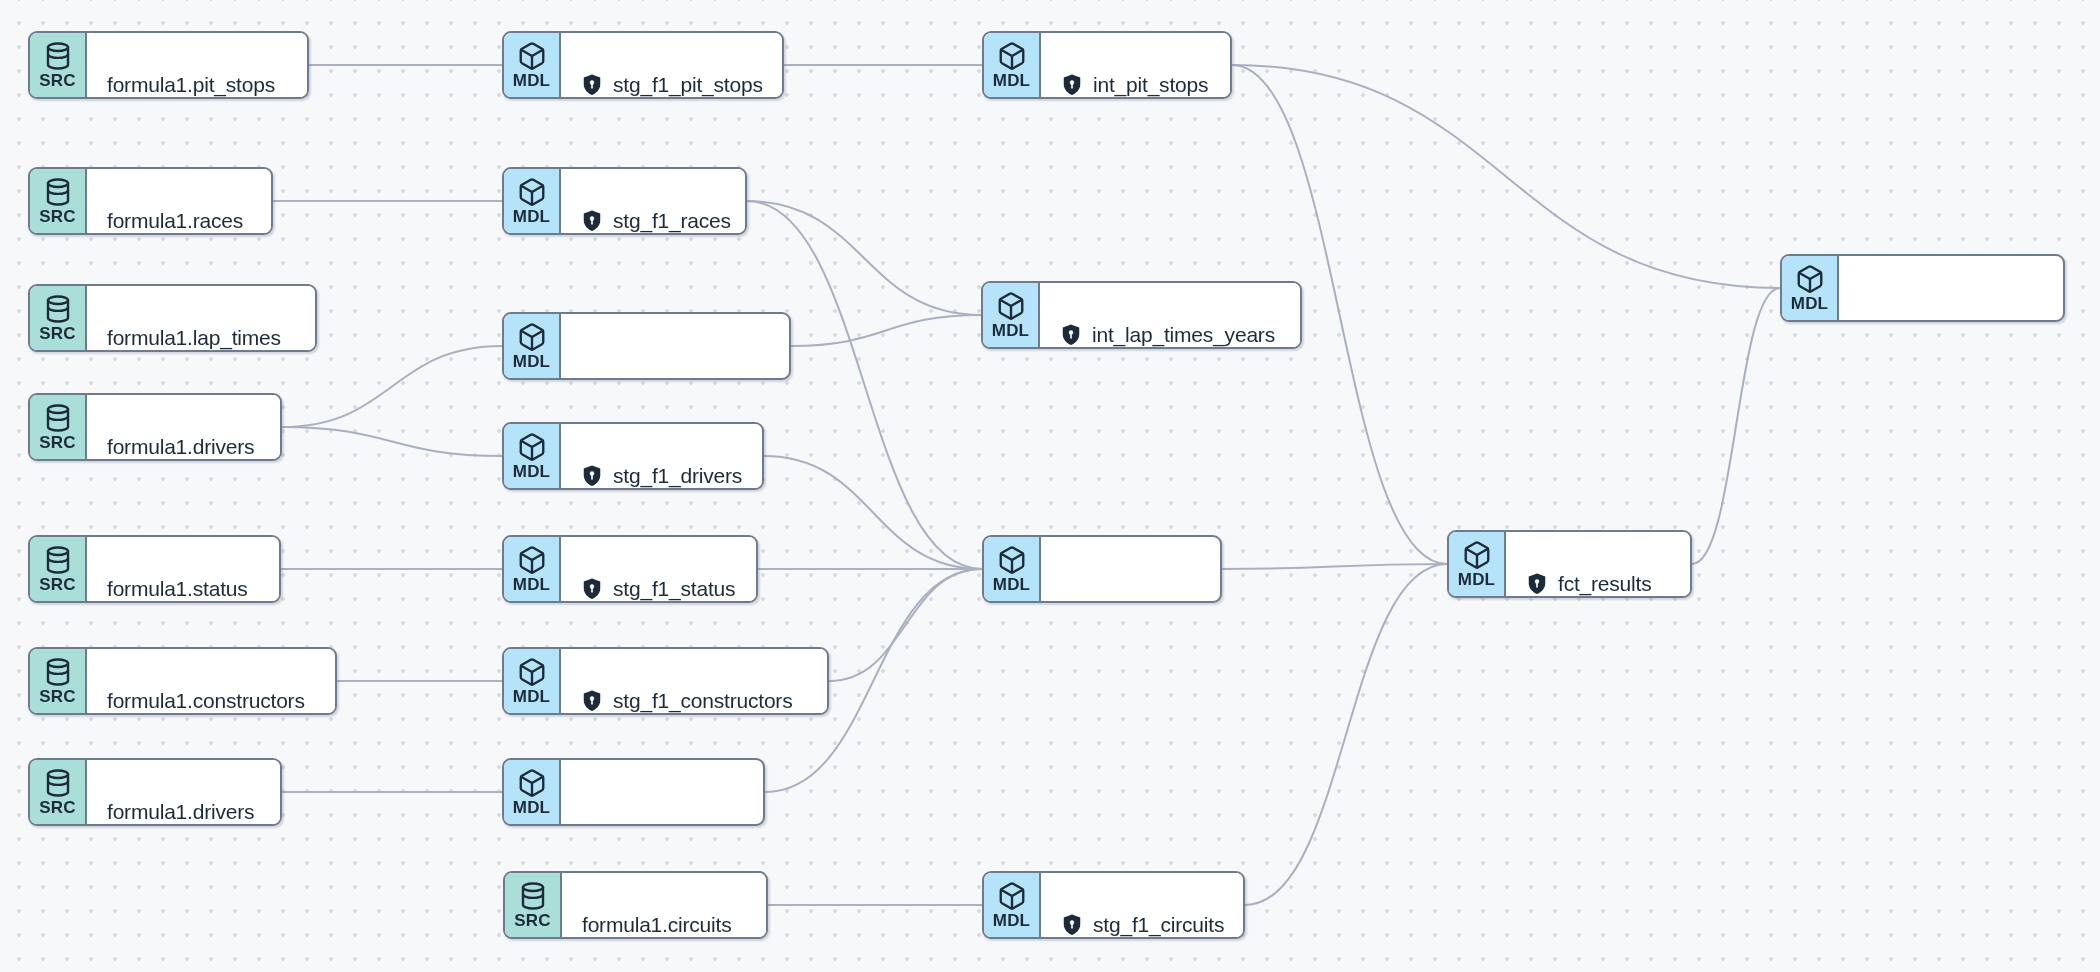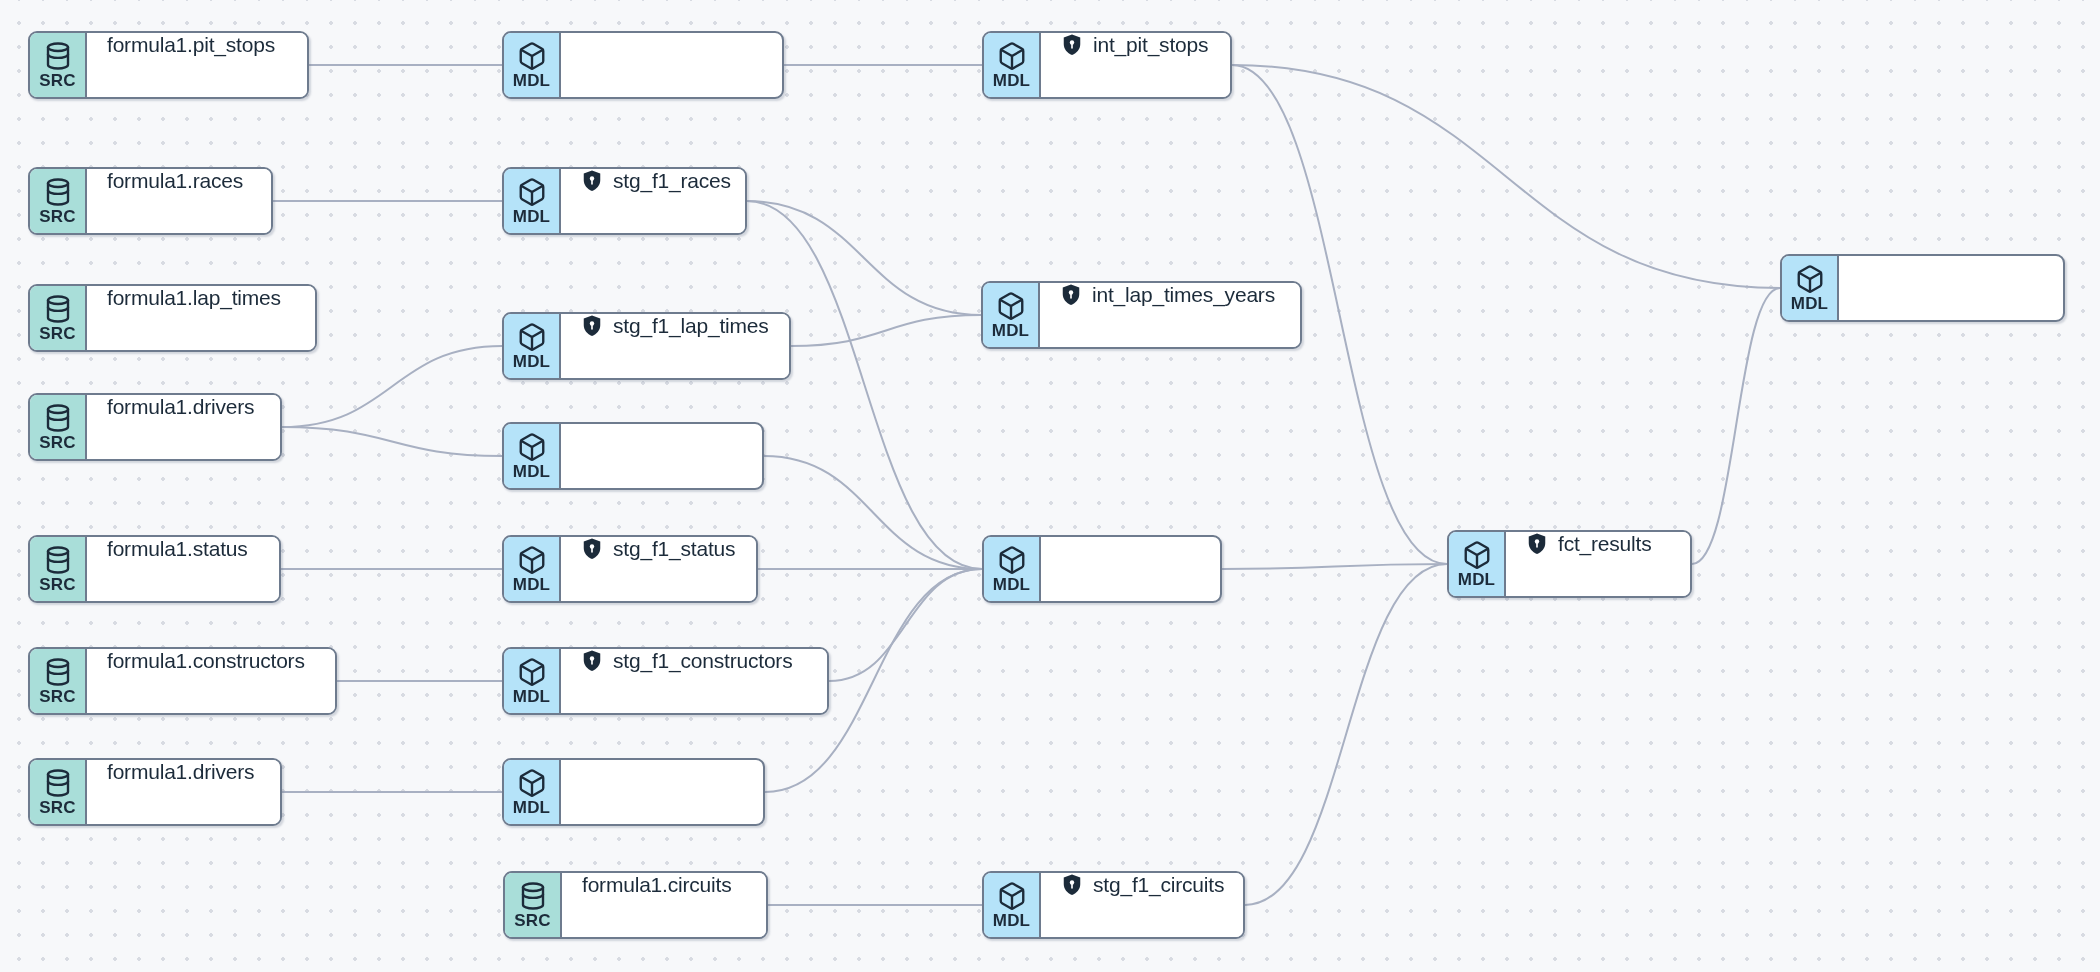--- a/index.html
+++ b/index.html
@@ -43,21 +43,21 @@
   .badge .badge-label{
     font-size:17px;
     font-weight:600;
     letter-spacing:.2px;
     color:var(--ink,#1c2b3a);
     line-height:1;
   }
   .badge svg{display:block;}
   .label-area{
     display:flex;
-    align-items:flex-start;
+    align-items:flex-end;
     gap:10px;
     padding:0 18px 0 20px;
     border-radius:0 7px 7px 0;
     background:var(--nodebg,#ffffff);
     flex:1 1 auto;
     overflow:hidden;
     white-space:nowrap;
   }
   .node-label{
     font-size:21px;
@@ -219,20 +219,30 @@
       <div class="badge model">
         <span>
           <svg width="30" height="30" viewBox="0 0 24 24" fill="none" stroke="#1c2b3a" stroke-width="1.9" stroke-linecap="round" stroke-linejoin="round">
             <path d="M21 16V8a2 2 0 0 0-1-1.73l-7-4a2 2 0 0 0-2 0l-7 4A2 2 0 0 0 3 8v8a2 2 0 0 0 1 1.73l7 4a2 2 0 0 0 2 0l7-4A2 2 0 0 0 21 16z"></path>
             <polyline points="3.27 6.96 12 12.01 20.73 6.96"></polyline>
             <line x1="12" y1="22.08" x2="12" y2="12"></line>
           </svg>
         </span>
         <span class="badge-label">MDL</span>
       </div>
+      <div class="label-area">
+        <span>
+          <svg class="shield" width="22" height="24" viewBox="0 0 24 26">
+            <path d="M12 1.5 L21 4.9 V12 c0 5.8-3.8 9.9-9 11.9 C6.8 21.9 3 17.8 3 12 V4.9 Z" fill="#1c2b3a"></path>
+            <circle cx="12" cy="10.2" r="2.4" fill="#ffffff"></circle>
+            <rect x="11.1" y="11.6" width="1.8" height="5.6" rx="0.9" fill="#ffffff"></rect>
+          </svg>
+        </span>
+        <span class="node-label">stg_f1_pit_stops</span>
+      </div>
     </div>
     <div class="node" style="left: 502px; top: 167px; width: 245px;">
       <div class="badge model">
         <span>
           <svg width="30" height="30" viewBox="0 0 24 24" fill="none" stroke="#1c2b3a" stroke-width="1.9" stroke-linecap="round" stroke-linejoin="round">
             <path d="M21 16V8a2 2 0 0 0-1-1.73l-7-4a2 2 0 0 0-2 0l-7 4A2 2 0 0 0 3 8v8a2 2 0 0 0 1 1.73l7 4a2 2 0 0 0 2 0l7-4A2 2 0 0 0 21 16z"></path>
             <polyline points="3.27 6.96 12 12.01 20.73 6.96"></polyline>
             <line x1="12" y1="22.08" x2="12" y2="12"></line>
           </svg>
         </span>
@@ -253,41 +263,41 @@
       <div class="badge model">
         <span>
           <svg width="30" height="30" viewBox="0 0 24 24" fill="none" stroke="#1c2b3a" stroke-width="1.9" stroke-linecap="round" stroke-linejoin="round">
             <path d="M21 16V8a2 2 0 0 0-1-1.73l-7-4a2 2 0 0 0-2 0l-7 4A2 2 0 0 0 3 8v8a2 2 0 0 0 1 1.73l7 4a2 2 0 0 0 2 0l7-4A2 2 0 0 0 21 16z"></path>
             <polyline points="3.27 6.96 12 12.01 20.73 6.96"></polyline>
             <line x1="12" y1="22.08" x2="12" y2="12"></line>
           </svg>
         </span>
         <span class="badge-label">MDL</span>
       </div>
-      <div class="label-area">
-        <span>
-          <svg class="shield" width="22" height="24" viewBox="0 0 24 26">
-            <path d="M12 1.5 L21 4.9 V12 c0 5.8-3.8 9.9-9 11.9 C6.8 21.9 3 17.8 3 12 V4.9 Z" fill="#1c2b3a"></path>
-            <circle cx="12" cy="10.2" r="2.4" fill="#ffffff"></circle>
-            <rect x="11.1" y="11.6" width="1.8" height="5.6" rx="0.9" fill="#ffffff"></rect>
-          </svg>
-        </span>
-        <span class="node-label">stg_f1_lap_times</span>
-      </div>
     </div>
     <div class="node" style="left: 502px; top: 422px; width: 262px;">
       <div class="badge model">
         <span>
           <svg width="30" height="30" viewBox="0 0 24 24" fill="none" stroke="#1c2b3a" stroke-width="1.9" stroke-linecap="round" stroke-linejoin="round">
             <path d="M21 16V8a2 2 0 0 0-1-1.73l-7-4a2 2 0 0 0-2 0l-7 4A2 2 0 0 0 3 8v8a2 2 0 0 0 1 1.73l7 4a2 2 0 0 0 2 0l7-4A2 2 0 0 0 21 16z"></path>
             <polyline points="3.27 6.96 12 12.01 20.73 6.96"></polyline>
             <line x1="12" y1="22.08" x2="12" y2="12"></line>
           </svg>
         </span>
         <span class="badge-label">MDL</span>
+      </div>
+      <div class="label-area">
+        <span>
+          <svg class="shield" width="22" height="24" viewBox="0 0 24 26">
+            <path d="M12 1.5 L21 4.9 V12 c0 5.8-3.8 9.9-9 11.9 C6.8 21.9 3 17.8 3 12 V4.9 Z" fill="#1c2b3a"></path>
+            <circle cx="12" cy="10.2" r="2.4" fill="#ffffff"></circle>
+            <rect x="11.1" y="11.6" width="1.8" height="5.6" rx="0.9" fill="#ffffff"></rect>
+          </svg>
+        </span>
+        <span class="node-label">stg_f1_drivers</span>
       </div>
     </div>
     <div class="node" style="left: 502px; top: 535px; width: 256px;">
       <div class="badge model">
         <span>
           <svg width="30" height="30" viewBox="0 0 24 24" fill="none" stroke="#1c2b3a" stroke-width="1.9" stroke-linecap="round" stroke-linejoin="round">
             <path d="M21 16V8a2 2 0 0 0-1-1.73l-7-4a2 2 0 0 0-2 0l-7 4A2 2 0 0 0 3 8v8a2 2 0 0 0 1 1.73l7 4a2 2 0 0 0 2 0l7-4A2 2 0 0 0 21 16z"></path>
             <polyline points="3.27 6.96 12 12.01 20.73 6.96"></polyline>
             <line x1="12" y1="22.08" x2="12" y2="12"></line>
           </svg>

